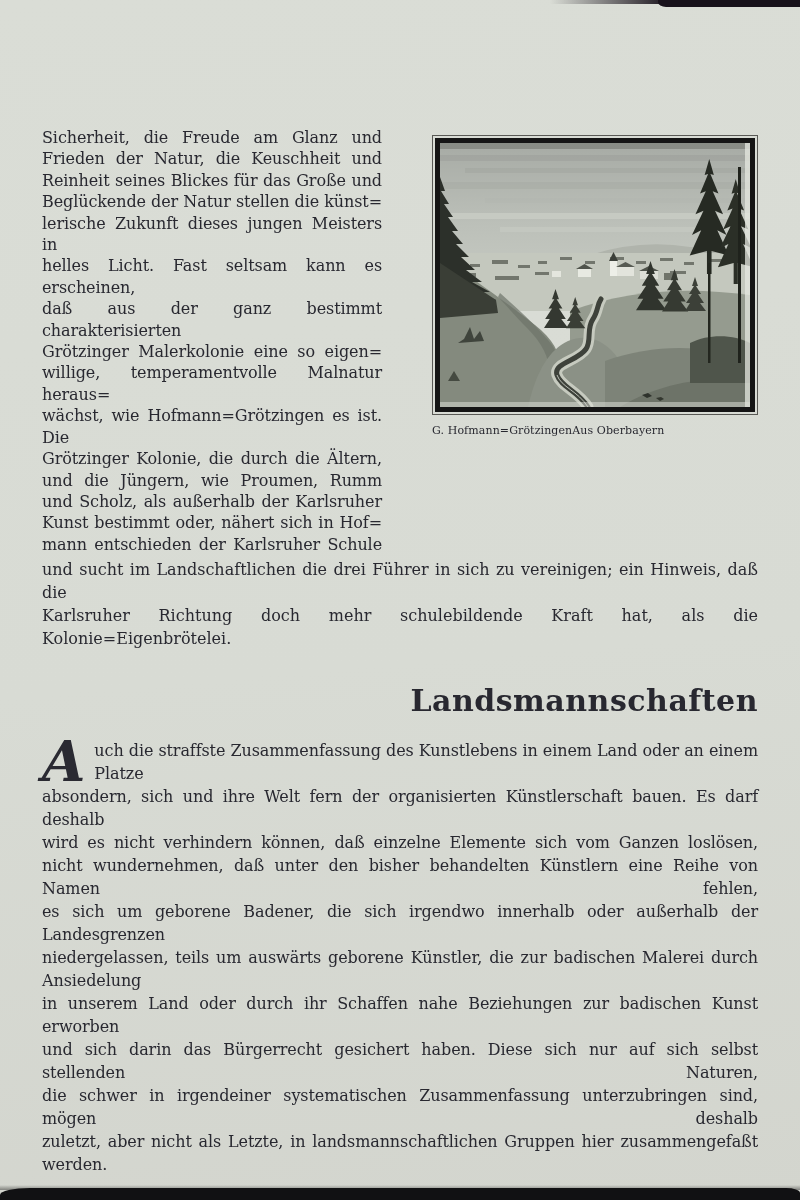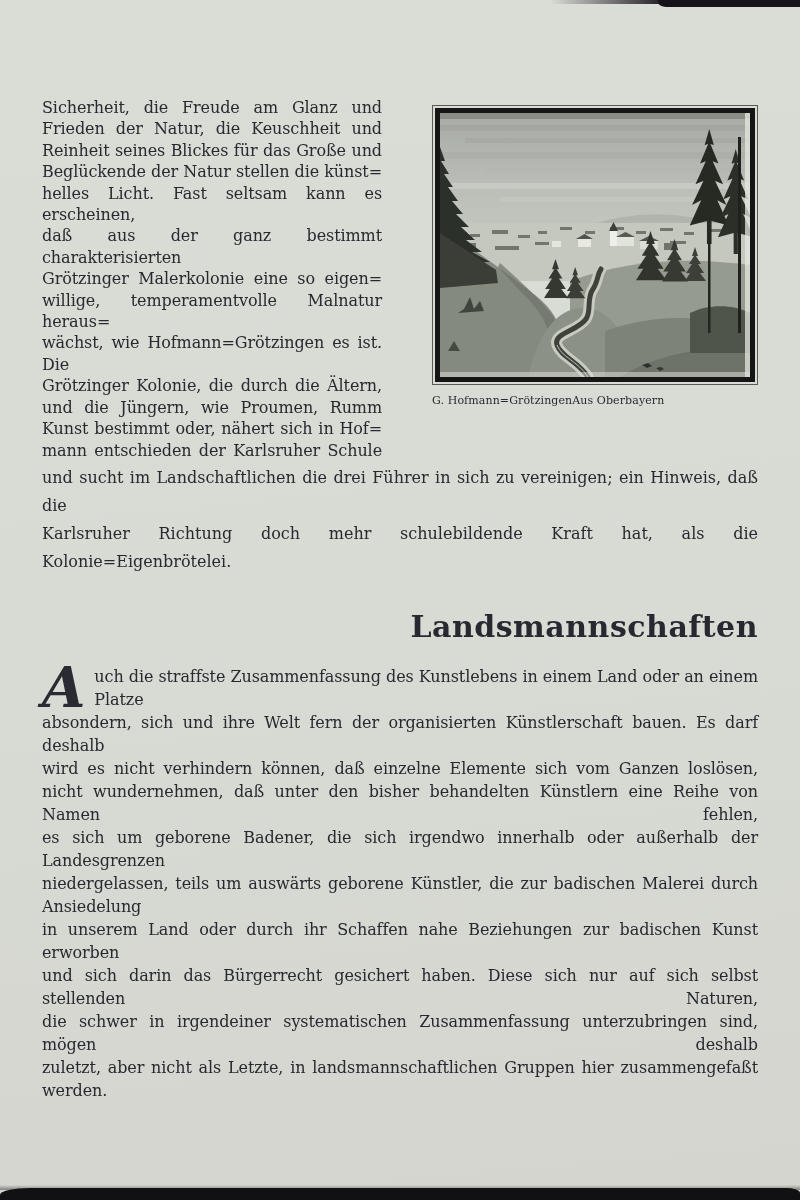--- a/index.html
+++ b/index.html
@@ -13,34 +13,34 @@
         background:#18121b;border-bottom-left-radius:8px 5px;}
   .edge-top-right-fade{position:absolute;top:0;right:130px;width:120px;height:4px;
         background:linear-gradient(to left,#18121b,rgba(24,18,27,0));}
   .edge-bottom{position:absolute;bottom:0;left:0;width:800px;height:12px;background:#111113;
         border-top-left-radius:30px 7px;border-top-right-radius:14px 5px;}
   .edge-bottom-soft{position:absolute;bottom:10px;left:0;width:800px;height:5px;
         background:linear-gradient(to top,rgba(60,60,58,.55),rgba(60,60,58,0));}
 
   .content{position:absolute;left:42px;top:97px;width:716px;}
 
-  .row{display:flex;}
+  .row{display:flex;margin-top:30px;}
   .col-left{width:340px;font-size:16px;line-height:21.4px;letter-spacing:-0.1px;}
   .col-left .ln{text-align:justify;text-align-last:justify;white-space:normal;}
 
   .figure-block{width:326px;margin-left:auto;margin-top:8px;}
   .frame-outer{border:1px solid #595955;padding:2px;}
   .frame-inner{border:5px solid #151515;line-height:0;
         box-shadow:inset 0 0 0 1px rgba(235,237,230,.45);}
   .painting{display:block;width:310px;height:264px;}
 
   .caption{display:flex;justify-content:flex-start;font-size:11px;margin-top:9px;
         letter-spacing:.1px;}
 
-  .intro{margin-top:3px;font-size:16px;line-height:28px;}
+  .intro{margin-top:3px;font-size:16px;line-height:23px;}
   .intro .ln{text-align:justify;text-align-last:justify;}
   .intro .ln:last-child{text-align-last:left;}
 
   .heading{text-align:right;font-size:30px;font-weight:600;margin:33px 0 21px 0;
         letter-spacing:.5px;}
 
   .bodytext{font-size:16px;line-height:23px;letter-spacing:-0.1px;}
   .bodytext .ln{text-align:justify;text-align-last:justify;}
   .para1-lines .ln:last-child{text-align-last:left;}
 
@@ -55,27 +55,29 @@
   <div class="edge-top-right-fade"></div>
 
   <div class="content">
 
     <div class="row">
       <div class="col-left">
           <div class="ln">Sicherheit, die Freude am Glanz und</div>
           <div class="ln">Frieden der Natur, die Keuschheit und</div>
           <div class="ln">Reinheit seines Blickes für das Große und</div>
           <div class="ln">Beglückende der Natur stellen die künst=</div>
+          <div class="ln">lerische Zukunft dieses jungen Meisters in</div>
           <div class="ln">helles Licht. Fast seltsam kann es erscheinen,</div>
           <div class="ln">daß aus der ganz bestimmt charakterisierten</div>
           <div class="ln">Grötzinger Malerkolonie eine so eigen=</div>
           <div class="ln">willige, temperamentvolle Malnatur heraus=</div>
           <div class="ln">wächst, wie Hofmann=Grötzingen es ist. Die</div>
           <div class="ln">Grötzinger Kolonie, die durch die Ältern,</div>
           <div class="ln">und die Jüngern, wie Proumen, Rumm</div>
+          <div class="ln">und Scholz, als außerhalb der Karlsruher</div>
           <div class="ln">Kunst bestimmt oder, nähert sich in Hof=</div>
           <div class="ln">mann entschieden der Karlsruher Schule</div>
         </div>
 
       <div class="figure-block">
         <div class="frame-outer">
           <div class="frame-inner">
 
             <svg class="painting" viewBox="0 0 310 264" preserveAspectRatio="none">
               <defs>

